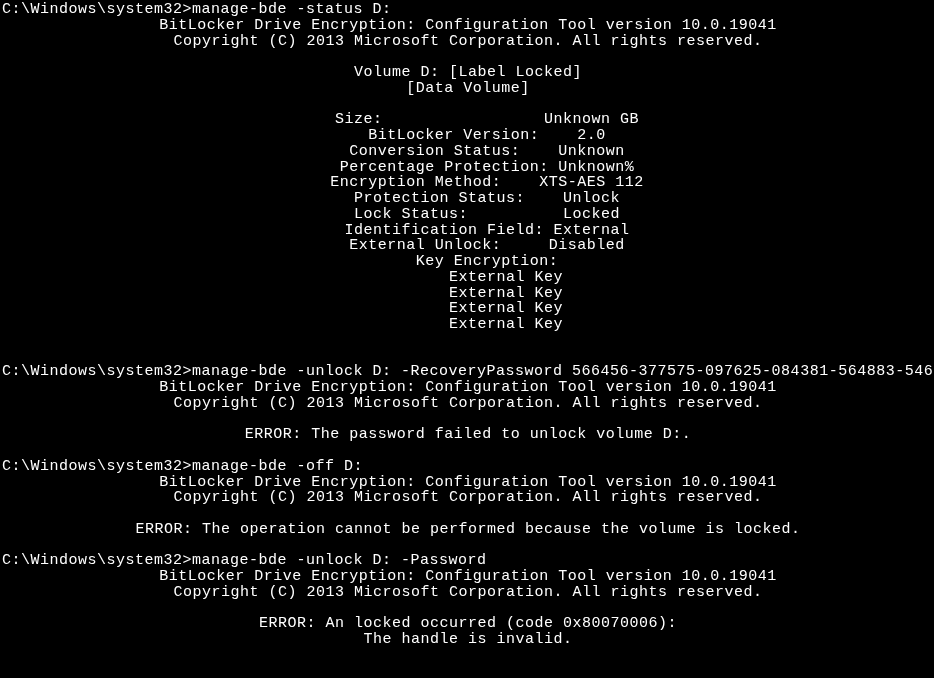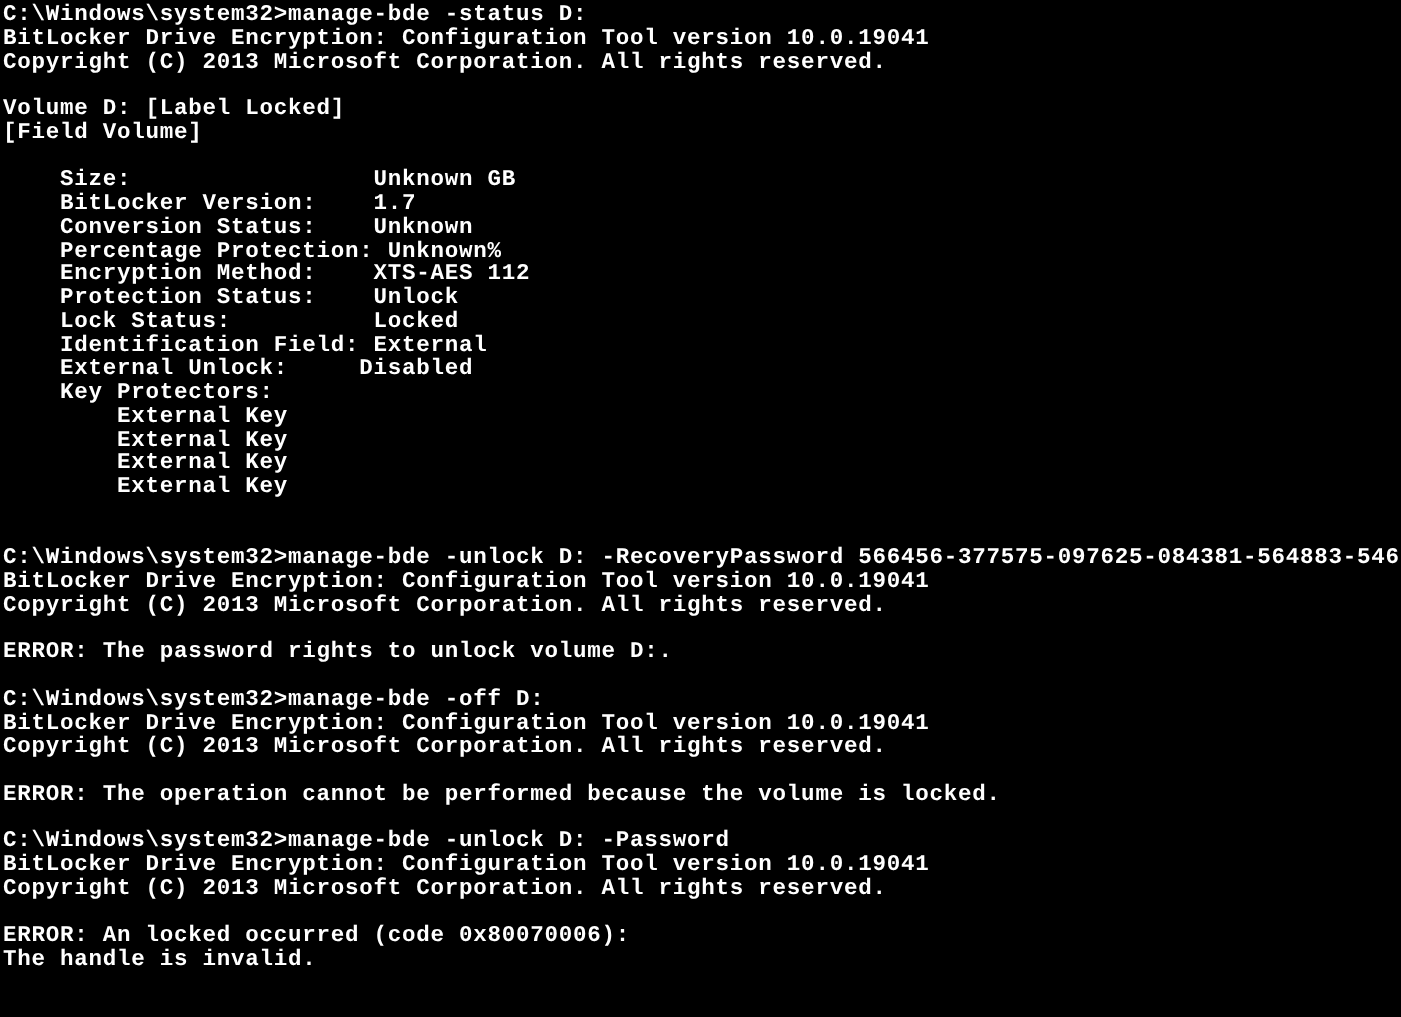--- a/index.html
+++ b/index.html
@@ -1,71 +1,71 @@
 <!DOCTYPE html>
 <html><head>
   <meta charset="utf-8">
   <style>
     * {
       margin: 0;
       padding: 0;
       box-sizing: border-box;
-      font-weight: bold;
     }
     body {
       background-color: #000000;
       color: #ffffff;
       font-family: "Courier New", monospace;
       font-size: 15px;
       line-height: 1.05;
       width: 934px;
       height: 678px;
       overflow: hidden;
       padding: 2px 0 0 2px;
       letter-spacing: 0.5px;
     }
     .line {
       white-space: pre;
       min-height: 15.75px;
+      text-align: center;
     }
     .prompt-line {
       white-space: pre;
     }
   </style>
 </head>
 <body>
 
 <div class="prompt-line"><span>C:\Windows\system32&gt;</span><span>manage-bde -status D:</span></div>
 <div class="line">BitLocker Drive Encryption: Configuration Tool version 10.0.19041</div>
 <div class="line">Copyright (C) 2013 Microsoft Corporation. All rights reserved.</div>
 <div class="line"></div>
 <div class="line">Volume D: [Label Locked]</div>
-<div class="line">[Field Volume]</div>
+<div class="line">[Data Volume]</div>
 <div class="line"></div>
 <div class="line">    Size:                 Unknown GB</div>
-<div class="line">    BitLocker Version:    1.7</div>
+<div class="line">    BitLocker Version:    2.0</div>
 <div class="line">    Conversion Status:    Unknown</div>
 <div class="line">    Percentage Protection: Unknown%</div>
 <div class="line">    Encryption Method:    XTS-AES 112</div>
 <div class="line">    Protection Status:    Unlock</div>
 <div class="line">    Lock Status:          Locked</div>
 <div class="line">    Identification Field: External</div>
 <div class="line">    External Unlock:     Disabled</div>
-<div class="line">    Key Protectors:</div>
+<div class="line">    Key Encryption:</div>
 <div class="line">        External Key</div>
 <div class="line">        External Key</div>
 <div class="line">        External Key</div>
 <div class="line">        External Key</div>
 <div class="line"></div>
 <div class="line"></div>
 <div class="prompt-line"><span>C:\Windows\system32&gt;</span><span>manage-bde -unlock D: -RecoveryPassword 566456-377575-097625-084381-564883-546282-227084-024585</span></div>
 <div class="line">BitLocker Drive Encryption: Configuration Tool version 10.0.19041</div>
 <div class="line">Copyright (C) 2013 Microsoft Corporation. All rights reserved.</div>
 <div class="line"></div>
-<div class="line">ERROR: The password rights to unlock volume D:.</div>
+<div class="line">ERROR: The password failed to unlock volume D:.</div>
 <div class="line"></div>
 <div class="prompt-line"><span>C:\Windows\system32&gt;</span><span>manage-bde -off D:</span></div>
 <div class="line">BitLocker Drive Encryption: Configuration Tool version 10.0.19041</div>
 <div class="line">Copyright (C) 2013 Microsoft Corporation. All rights reserved.</div>
 <div class="line"></div>
 <div class="line">ERROR: The operation cannot be performed because the volume is locked.</div>
 <div class="line"></div>
 <div class="prompt-line"><span>C:\Windows\system32&gt;</span><span>manage-bde -unlock D: -Password</span></div>
 <div class="line">BitLocker Drive Encryption: Configuration Tool version 10.0.19041</div>
 <div class="line">Copyright (C) 2013 Microsoft Corporation. All rights reserved.</div>

